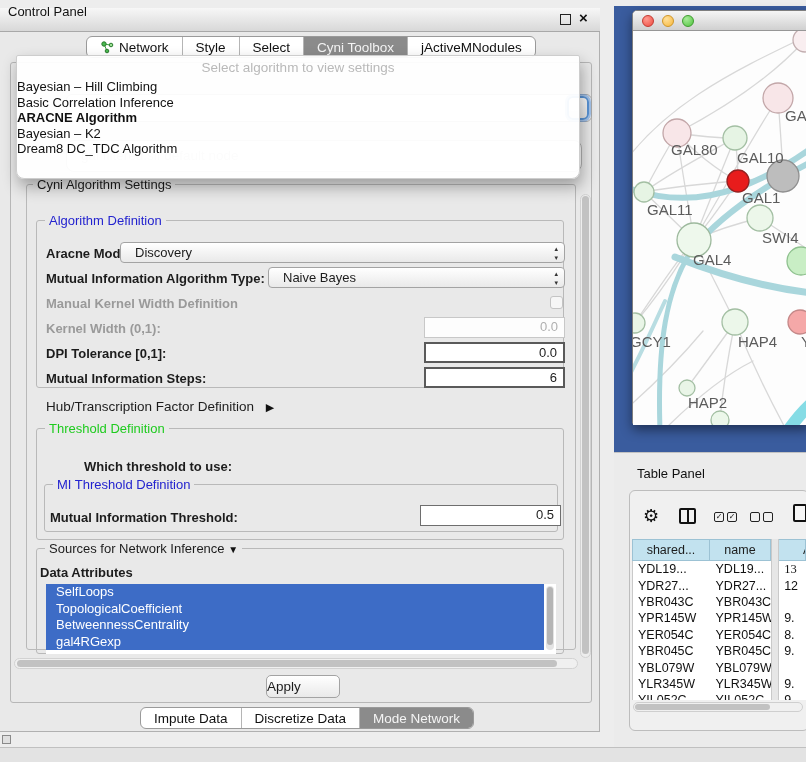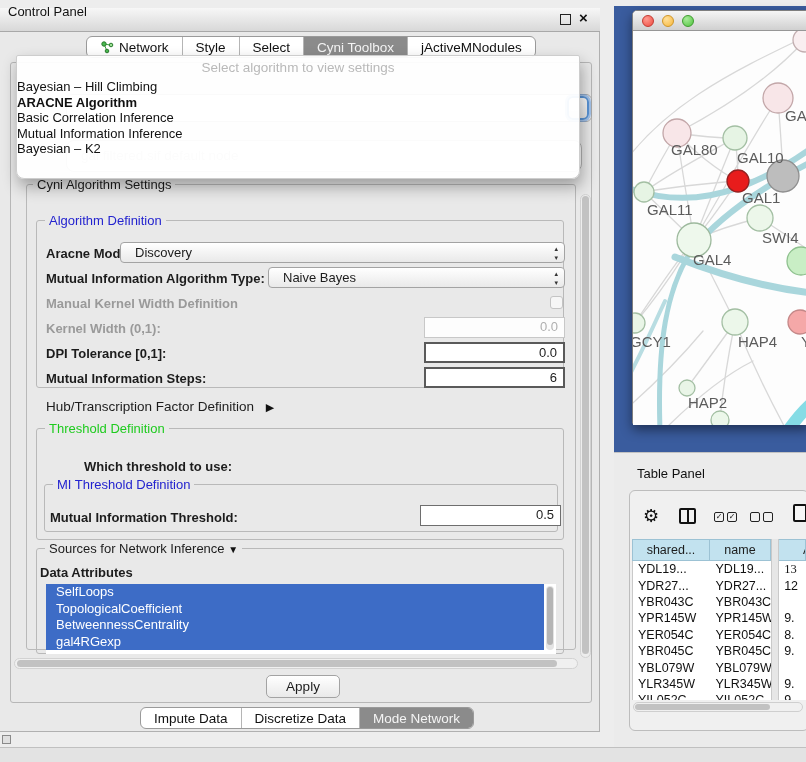--- a/index.html
+++ b/index.html
@@ -90,21 +90,21 @@
   .attr-item{width:498px;height:16.5px;background:#3d6cc6;color:#fff;font-size:13px;line-height:16.5px;padding-left:10px;white-space:nowrap}
   .list-vscroll{position:absolute;left:546px;top:586px;width:8px;height:64px;background:#e4e4e4;border-radius:4px}
   .list-vthumb{position:absolute;left:1px;top:1px;width:6px;height:58px;background:#b5b5b5;border-radius:3px}
 
   .vscroll{position:absolute;left:580px;top:194px;width:11px;height:464px;background:#ededed;border:1px solid #d2d2d2;border-radius:6px}
   .vthumb{position:absolute;left:1px;top:1px;width:7px;height:458px;background:#c2c2c2;border-radius:4px}
   .hscroll{position:absolute;left:14px;top:658px;width:564px;height:11px;background:#f0f0f0;border:1px solid #d2d2d2;border-radius:6px}
   .hthumb{position:absolute;left:2px;top:1px;width:540px;height:7px;background:#c2c2c2;border-radius:4px}
 
   .apply-btn{position:absolute;left:266px;top:675px;width:74px;height:23px;border:1px solid #a3a3a3;border-radius:5px;
-             background:linear-gradient(#ffffff,#e9e9e9);font-size:13.5px;text-align:center;line-height:21px}
+             background:linear-gradient(#ffffff,#e9e9e9);font-size:13.5px;line-height:21px}
 
   .mini-sq{position:absolute;left:2px;top:735px;width:9px;height:9px;border:1px solid #8a8a8a;background:#e0e0e0}
   .bottom-strip{position:absolute;left:0;top:747px;width:806px;height:15px;background:#e3e3e3;border-top:1px solid #c0c0c0}
 </style>
 </head>
 <body>
 
 <div class="screen">
 
   <div class="desktop"></div>
@@ -291,24 +291,24 @@
 
   <div class="combo1">
     <span class="ring"></span>
   </div>
   <div class="combo2">gal filtered.sif default node</div>
 
   <div class="popup">
     <div class="popup-head">Select algorithm to view settings</div>
     <div id="algo-list">
         <div class="algo-item">Bayesian – Hill Climbing</div>
+        <div class="algo-item">Basic Correlation Inference</div>
         <div class="algo-item bold">ARACNE Algorithm</div>
-        <div class="algo-item">Basic Correlation Inference</div>
-        <div class="algo-item">Mutual Information Inference</div>
         <div class="algo-item">Bayesian – K2</div>
+        <div class="algo-item">Dream8 DC_TDC Algorithm</div>
       </div>
   </div>
 
   <div class="group" style="left:26px;top:184px;width:550px;height:466px">
     <span class="gtitle" style="left:6px">Cyni Algorithm Settings</span>
   </div>
 
   <div class="group" style="left:36px;top:220px;width:528px;height:168px">
     <span class="gtitle blue">Algorithm Definition</span>
   </div>

